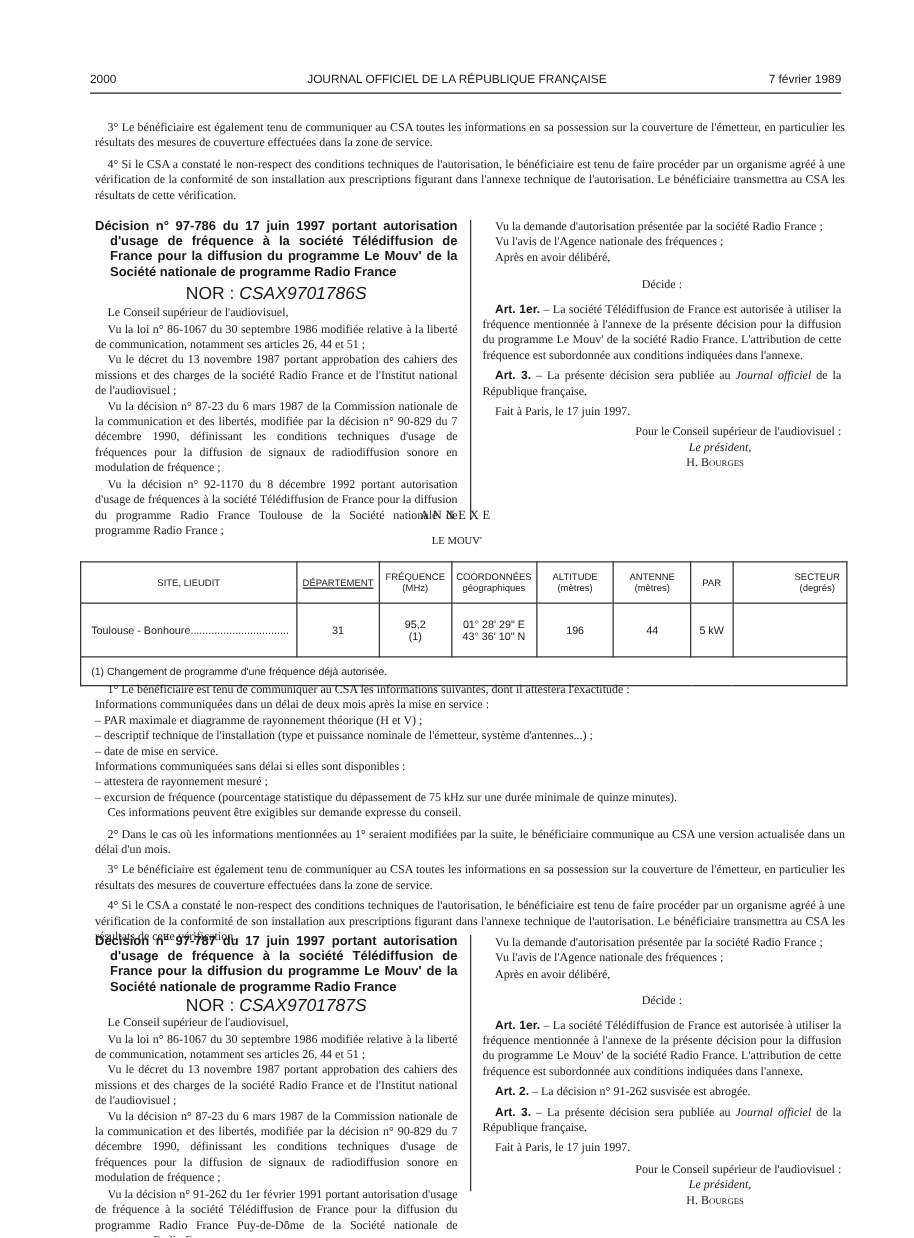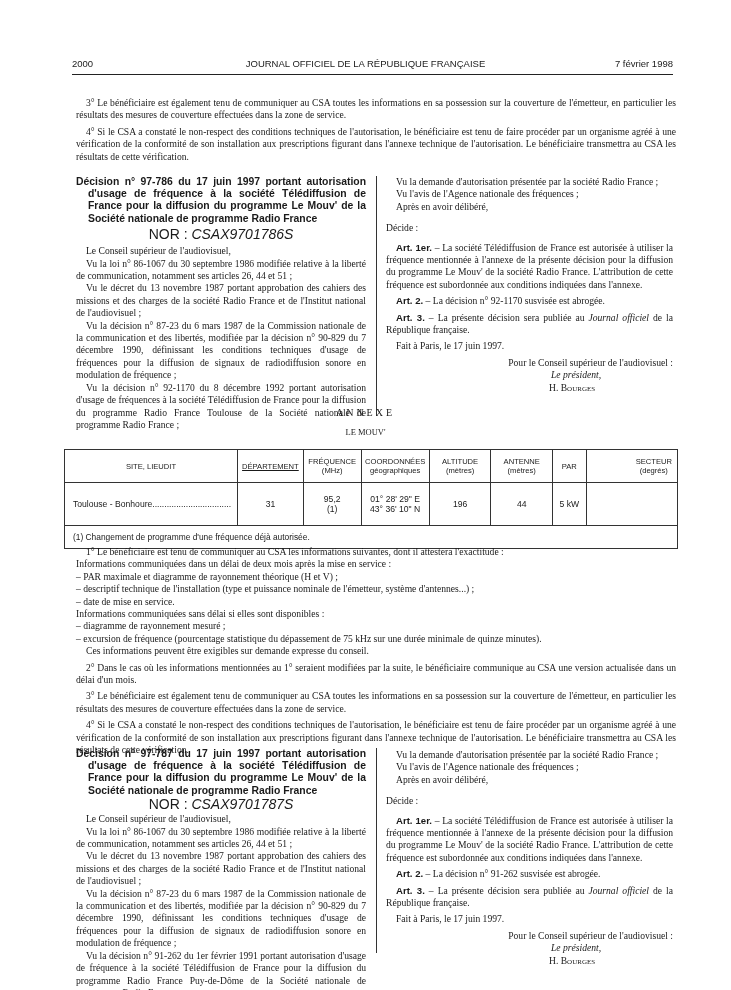--- a/index.html
+++ b/index.html
@@ -13,39 +13,39 @@
   .lc { left:76px; }
   .rc { left:386px; width:287px; }
   p { margin:0; }
   .ind { text-indent:10px; }
   .gap { margin-top:4px; }
   .title { font-family:"Liberation Sans", sans-serif; font-weight:bold; font-size:10.4px; line-height:12.2px;
            text-align:justify; padding-left:12px; text-indent:-12px; }
   .nor { font-family:"Liberation Sans", sans-serif; font-size:14px; text-align:center; margin:3px 0 5px 0; }
   .nor i { font-style:italic; }
   .art { font-family:"Liberation Sans", sans-serif; font-weight:bold; }
-  .center { text-align:left; }
+  .center { text-align:center; }
   .sig { text-align:right; }
   .sig2 { padding-left:150px; text-align:left; }
   .vrule { border-left:1px solid #333; }
   .smallcaps { font-variant:small-caps; }
   table.annex { position:absolute; left:64px; top:449px; width:614px; border-collapse:collapse;
                 font-family:"Liberation Sans", sans-serif; font-size:7.6px; line-height:9px; }
   table.annex td, table.annex th { border:1px solid #333; text-align:center; font-weight:normal; padding:0 2px; }
   table.annex th { height:32px; }
   table.annex td.data { height:42px; font-size:8.6px; line-height:10px; }
   table.annex td.note { text-align:left; height:22px; font-size:8.4px; padding-left:8px; }
   .dots { letter-spacing:0; }
 </style>
 </head>
 <body>
 
 <div class="abs hdr" style="left:72px;">2000</div>
 <div class="abs hdr" style="left:0; width:731px; text-align:center;">JOURNAL OFFICIEL DE LA RÉPUBLIQUE FRANÇAISE</div>
-<div class="abs hdr" style="right:58px;">7 février 1998</div>
+<div class="abs hdr" style="right:58px;">7 février 1989</div>
 <div class="abs hdr-rule"></div>
 
 <div class="abs full" style="top:97px;">
   <p class="ind">3° Le bénéficiaire est également tenu de communiquer au CSA toutes les informations en sa possession sur la couverture de l'émetteur, en particulier les résultats des mesures de couverture effectuées dans la zone de service.</p>
   <p class="ind gap">4° Si le CSA a constaté le non-respect des conditions techniques de l'autorisation, le bénéficiaire est tenu de faire procéder par un organisme agréé à une vérification de la conformité de son installation aux prescriptions figurant dans l'annexe technique de l'autorisation. Le bénéficiaire transmettra au CSA les résultats de cette vérification.</p>
 </div>
 
 <div class="abs col lc" style="top:176px;">
   <div class="title">Décision n° 97-786 du 17 juin 1997 portant autorisation d'usage de fréquence à la société Télédiffusion de France pour la diffusion du programme Le Mouv' de la Société nationale de programme Radio France</div>
   <div class="nor">
@@ -59,21 +59,20 @@
   <p class="ind">Vu la décision n° 92-1170 du 8 décembre 1992 portant autorisation d'usage de fréquences à la société Télédiffusion de France pour la diffusion du programme Radio France Toulouse de la Société nationale de programme Radio France ;</p>
 </div>
 <div class="abs vrule" style="left:376px; top:176px; height:240px;"></div>
 
 <div class="abs col rc" style="top:176px;">
   <p class="ind">Vu la demande d'autorisation présentée par la société Radio France ;</p>
   <p class="ind">Vu l'avis de l'Agence nationale des fréquences ;</p>
   <p class="ind">Après en avoir délibéré,</p>
   <p class="center" style="margin:9px 0 7px 0;">Décide :</p>
   <p class="ind"><span class="art">Art. 1er.</span><span> – La société Télédiffusion de France est autorisée à utiliser la fréquence mentionnée à l'annexe de la présente décision pour la diffusion du programme Le Mouv' de la société Radio France. L'attribution de cette fréquence est subordonnée aux conditions indiquées dans l'annexe.</span></p>
-  <p class="ind gap"><span class="art">Art. 2.</span><span> – La décision n° 92-1170 susvisée est abrogée.</span></p>
   <p class="ind gap"><span class="art">Art. 3.</span><span> – La présente décision sera publiée au </span><i>Journal officiel</i><span> de la République française.</span></p>
   <p class="ind gap">Fait à Paris, le 17 juin 1997.</p>
   <p class="sig" style="margin-top:4px;">Pour le Conseil supérieur de l'audiovisuel :</p>
   <p class="sig2" style="padding-left:165px;"><i>Le président,</i></p>
   <p class="sig2 smallcaps" style="padding-left:163px;">H. Bourges</p>
 </div>
 
 <div class="abs" style="left:0; width:731px; top:407px; text-align:center; letter-spacing:3px; font-size:10px;">ANNEXE</div>
 <div class="abs smallcaps" style="left:0; width:731px; top:426px; text-align:center; font-size:8.5px;">LE MOUV'</div>
 
@@ -105,21 +104,21 @@
 </tbody>
   </table>
 
 <div class="abs full" style="top:546px;">
   <p class="ind">1° Le bénéficiaire est tenu de communiquer au CSA les informations suivantes, dont il attestera l'exactitude :</p>
   <p>Informations communiquées dans un délai de deux mois après la mise en service :</p>
   <p>– PAR maximale et diagramme de rayonnement théorique (H et V) ;</p>
   <p>– descriptif technique de l'installation (type et puissance nominale de l'émetteur, système d'antennes...) ;</p>
   <p>– date de mise en service.</p>
   <p>Informations communiquées sans délai si elles sont disponibles :</p>
-  <p>– diagramme de rayonnement mesuré ;</p>
+  <p>– attestera de rayonnement mesuré ;</p>
   <p>– excursion de fréquence (pourcentage statistique du dépassement de 75 kHz sur une durée minimale de quinze minutes).</p>
   <p class="ind">Ces informations peuvent être exigibles sur demande expresse du conseil.</p>
   <p class="ind gap">2° Dans le cas où les informations mentionnées au 1° seraient modifiées par la suite, le bénéficiaire communique au CSA une version actualisée dans un délai d'un mois.</p>
   <p class="ind gap">3° Le bénéficiaire est également tenu de communiquer au CSA toutes les informations en sa possession sur la couverture de l'émetteur, en particulier les résultats des mesures de couverture effectuées dans la zone de service.</p>
   <p class="ind gap">4° Si le CSA a constaté le non-respect des conditions techniques de l'autorisation, le bénéficiaire est tenu de faire procéder par un organisme agréé à une vérification de la conformité de son installation aux prescriptions figurant dans l'annexe technique de l'autorisation. Le bénéficiaire transmettra au CSA les résultats de cette vérification.</p>
 </div>
 
 <div class="abs col lc" style="top:748px;">
   <div class="title">Décision n° 97-787 du 17 juin 1997 portant autorisation d'usage de fréquence à la société Télédiffusion de France pour la diffusion du programme Le Mouv' de la Société nationale de programme Radio France</div>
   <div class="nor" style="margin:1px 0 3px 0;">

